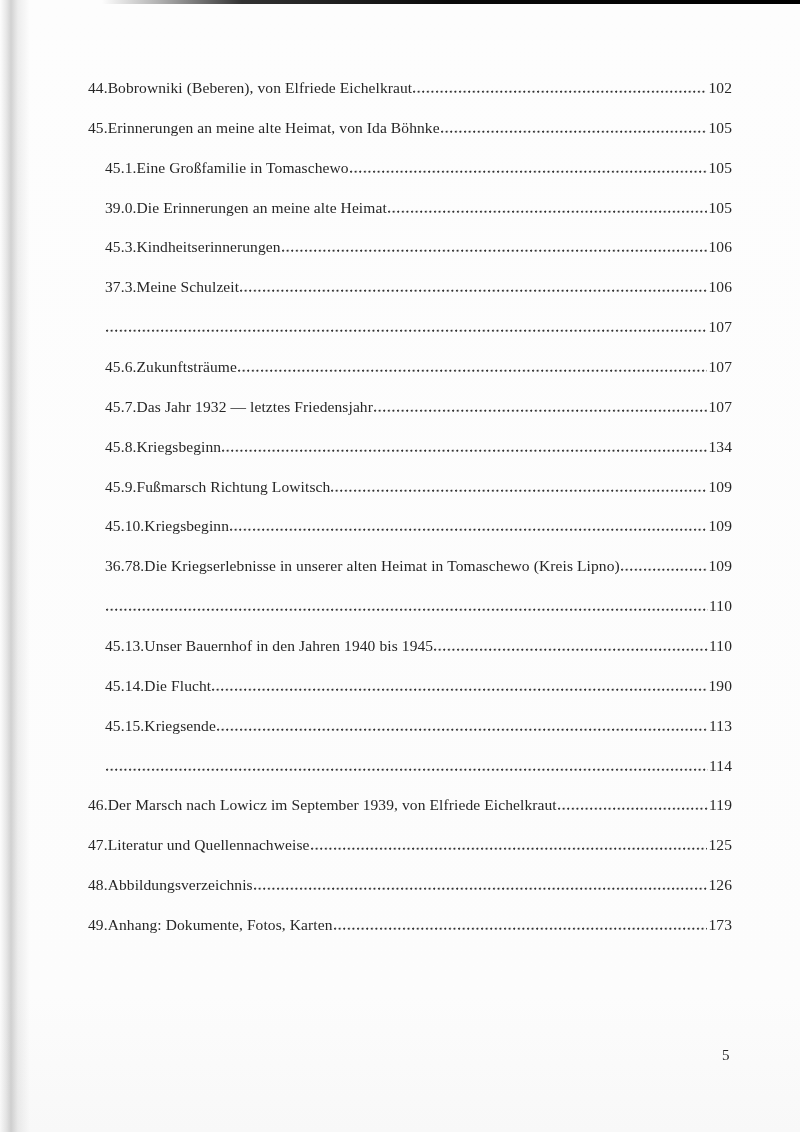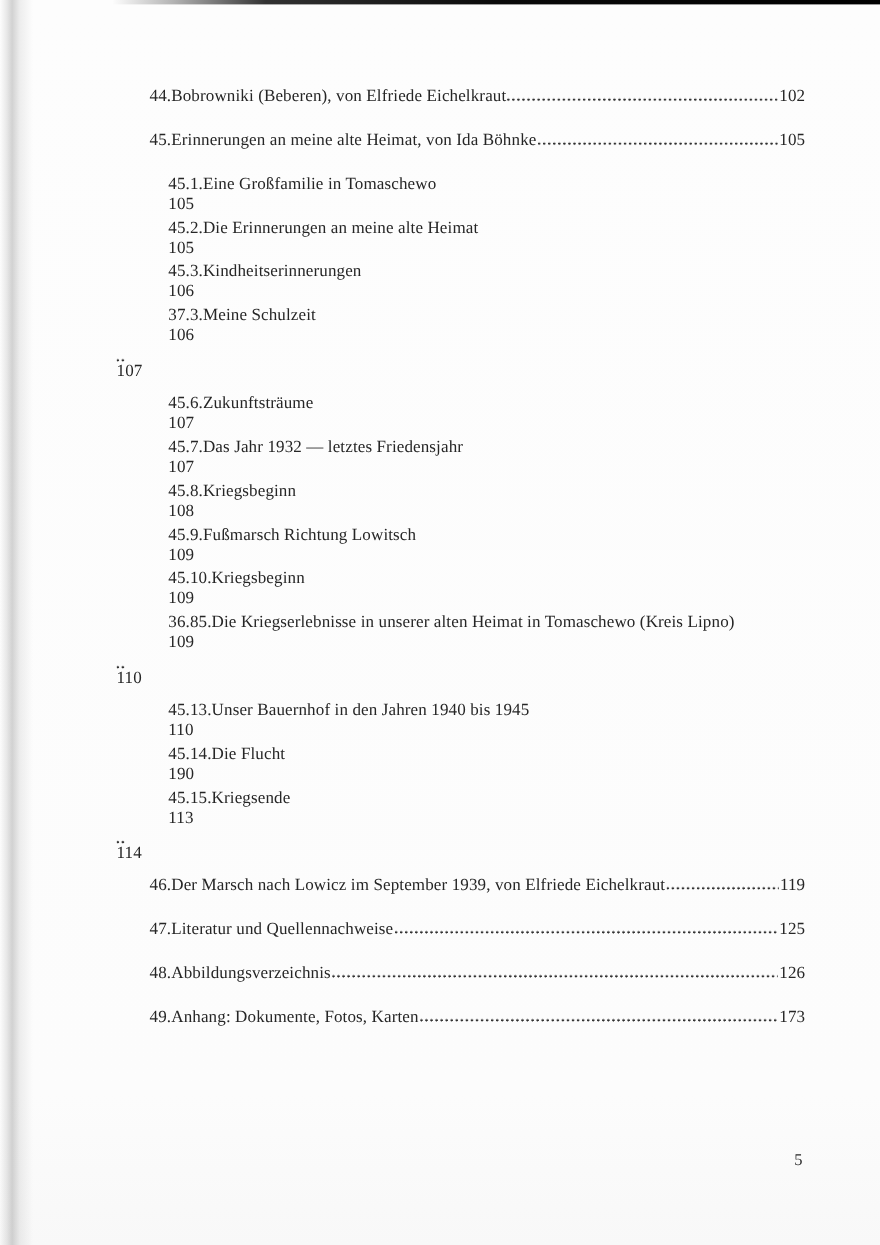--- a/index.html
+++ b/index.html
@@ -51,22 +51,22 @@
   .toc-row {
     display: flex;
     align-items: baseline;
     height: 39.86px;
     padding-top: 11px;
     box-sizing: border-box;
     font-size: 15.5px;
     line-height: 18px;
     letter-spacing: 0.1px;
   }
-  .toc-row.level-2 { padding-left: 17px; flex-direction: column; }
-  .toc-title { white-space: nowrap; margin-left: 48px; }
+  .toc-row.level-2 { padding-left: 17px; }
+  .toc-title { white-space: nowrap; }
   .leader {
     flex: 1;
     height: 3px;
     margin: 0 1px;
     min-width: 8px;
     background-image: radial-gradient(circle at 1.1px 1.6px, var(--dots) 0.85px, rgba(0,0,0,0) 1.3px);
     background-size: 4.6px 3px;
     background-repeat: repeat-x;
     background-position: left bottom;
   }
@@ -98,21 +98,21 @@
       <span class="toc-page">105</span>
     </div>
 
     <div class="toc-row level-2">
       <span class="toc-title">45.1.Eine Großfamilie in Tomaschewo</span>
       <span class="leader"></span>
       <span class="toc-page">105</span>
     </div>
 
     <div class="toc-row level-2">
-      <span class="toc-title">45.2.Die Erinnerungen an meine alte Heimat</span>
+      <span class="toc-title">39.0.Die Erinnerungen an meine alte Heimat</span>
       <span class="leader"></span>
       <span class="toc-page">105</span>
     </div>
 
     <div class="toc-row level-2">
       <span class="toc-title">45.3.Kindheitserinnerungen</span>
       <span class="leader"></span>
       <span class="toc-page">106</span>
     </div>
 
@@ -135,37 +135,37 @@
 
     <div class="toc-row level-2">
       <span class="toc-title">45.7.Das Jahr 1932 — letztes Friedensjahr</span>
       <span class="leader"></span>
       <span class="toc-page">107</span>
     </div>
 
     <div class="toc-row level-2">
       <span class="toc-title">45.8.Kriegsbeginn</span>
       <span class="leader"></span>
-      <span class="toc-page">108</span>
+      <span class="toc-page">134</span>
     </div>
 
     <div class="toc-row level-2">
       <span class="toc-title">45.9.Fußmarsch Richtung Lowitsch</span>
       <span class="leader"></span>
       <span class="toc-page">109</span>
     </div>
 
     <div class="toc-row level-2">
       <span class="toc-title">45.10.Kriegsbeginn</span>
       <span class="leader"></span>
       <span class="toc-page">109</span>
     </div>
 
     <div class="toc-row level-2">
-      <span class="toc-title">36.85.Die Kriegserlebnisse in unserer alten Heimat in Tomaschewo (Kreis Lipno)</span>
+      <span class="toc-title">36.78.Die Kriegserlebnisse in unserer alten Heimat in Tomaschewo (Kreis Lipno)</span>
       <span class="leader"></span>
       <span class="toc-page">109</span>
     </div>
 
     <div class="toc-row level-2">
       <span class="leader"></span>
       <span class="toc-page">110</span>
     </div>
 
     <div class="toc-row level-2">

